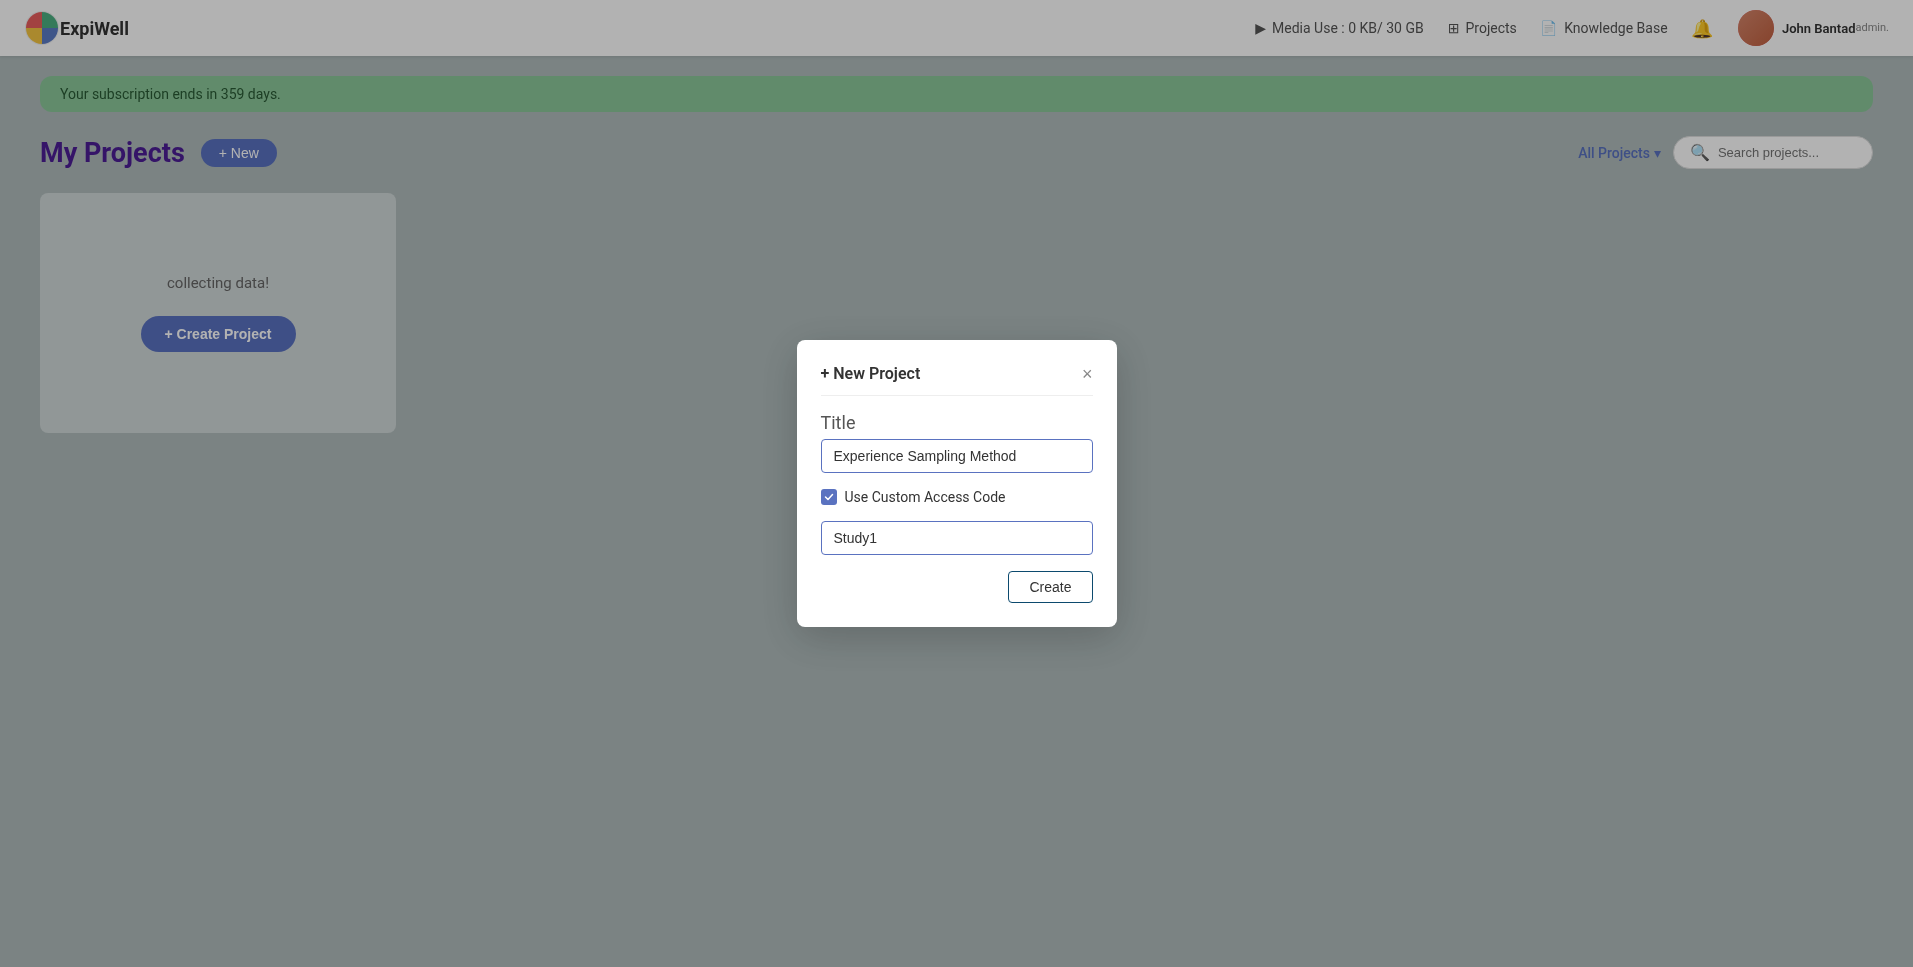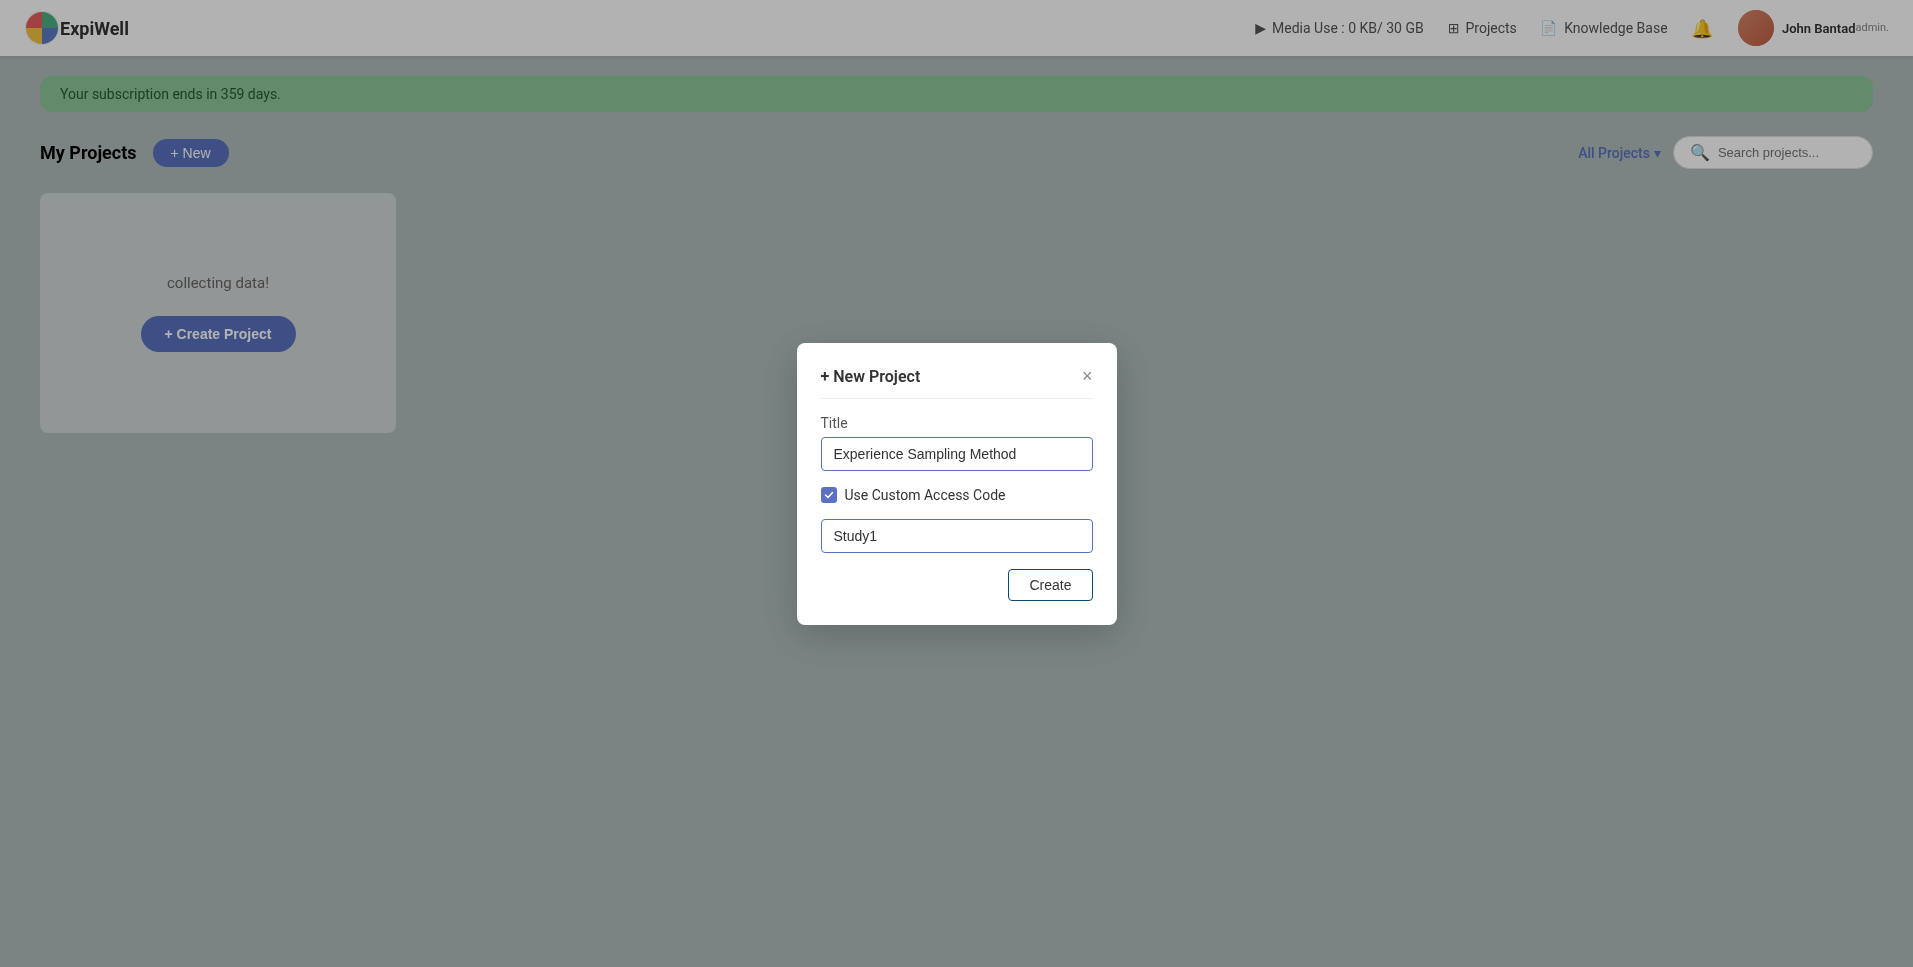--- a/index.html
+++ b/index.html
@@ -113,23 +113,23 @@
     }
 
     
     .projects-header {
       display: flex;
       align-items: center;
       gap: 16px;
       margin-bottom: 24px;
     }
     .projects-title {
-      font-size: 18px;
+      font-size: 27px;
       font-weight: 700;
-      color: #000000;
+      color: #4c1d95;
     }
     .new-btn {
       background: #5a72c0;
       color: white;
       border: none;
       border-radius: 20px;
       padding: 6px 18px;
       font-size: 14px;
       cursor: pointer;
       display: flex;
@@ -240,21 +240,21 @@
       color: #888;
       cursor: pointer;
       line-height: 1;
       padding: 0;
     }
 
     .form-group {
       margin-bottom: 16px;
     }
     .form-label {
-      font-size: 14px;
+      font-size: 18px;
       color: #555;
       margin-bottom: 6px;
       display: block;
     }
     .form-input {
       width: 100%;
       border: 1px solid #5a72c0;
       border-radius: 4px;
       padding: 8px 12px;
       font-size: 14px;

